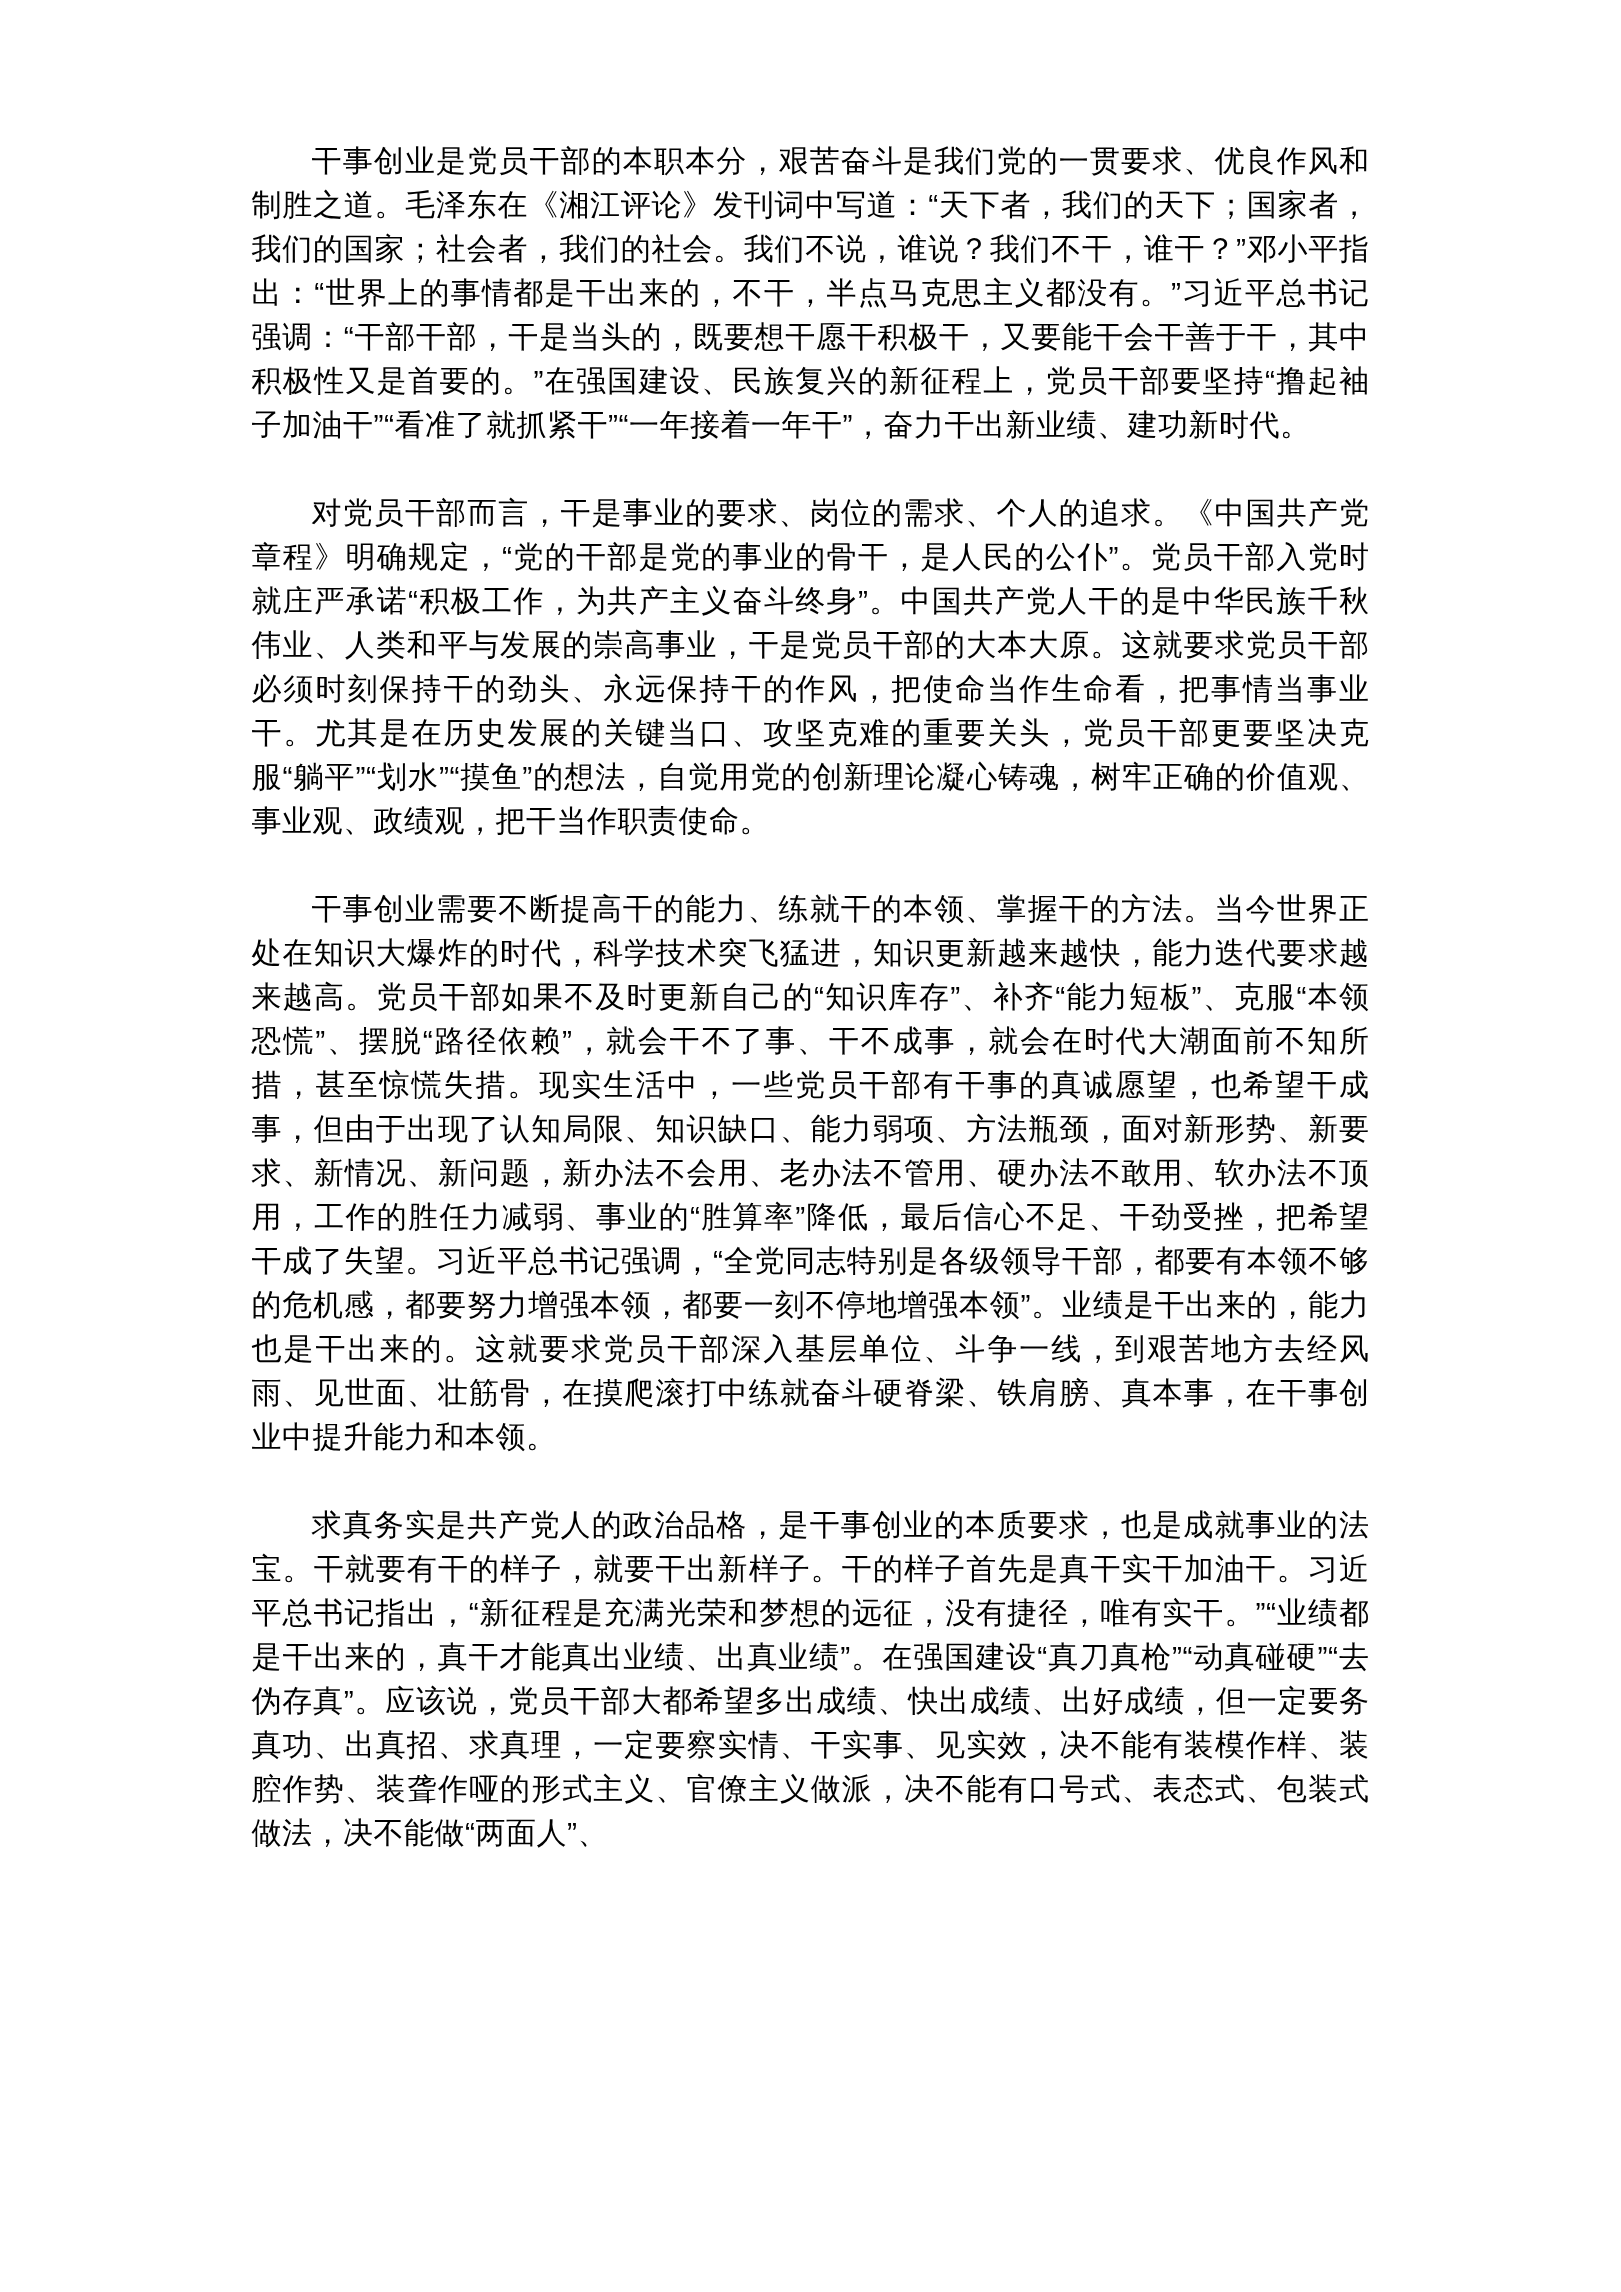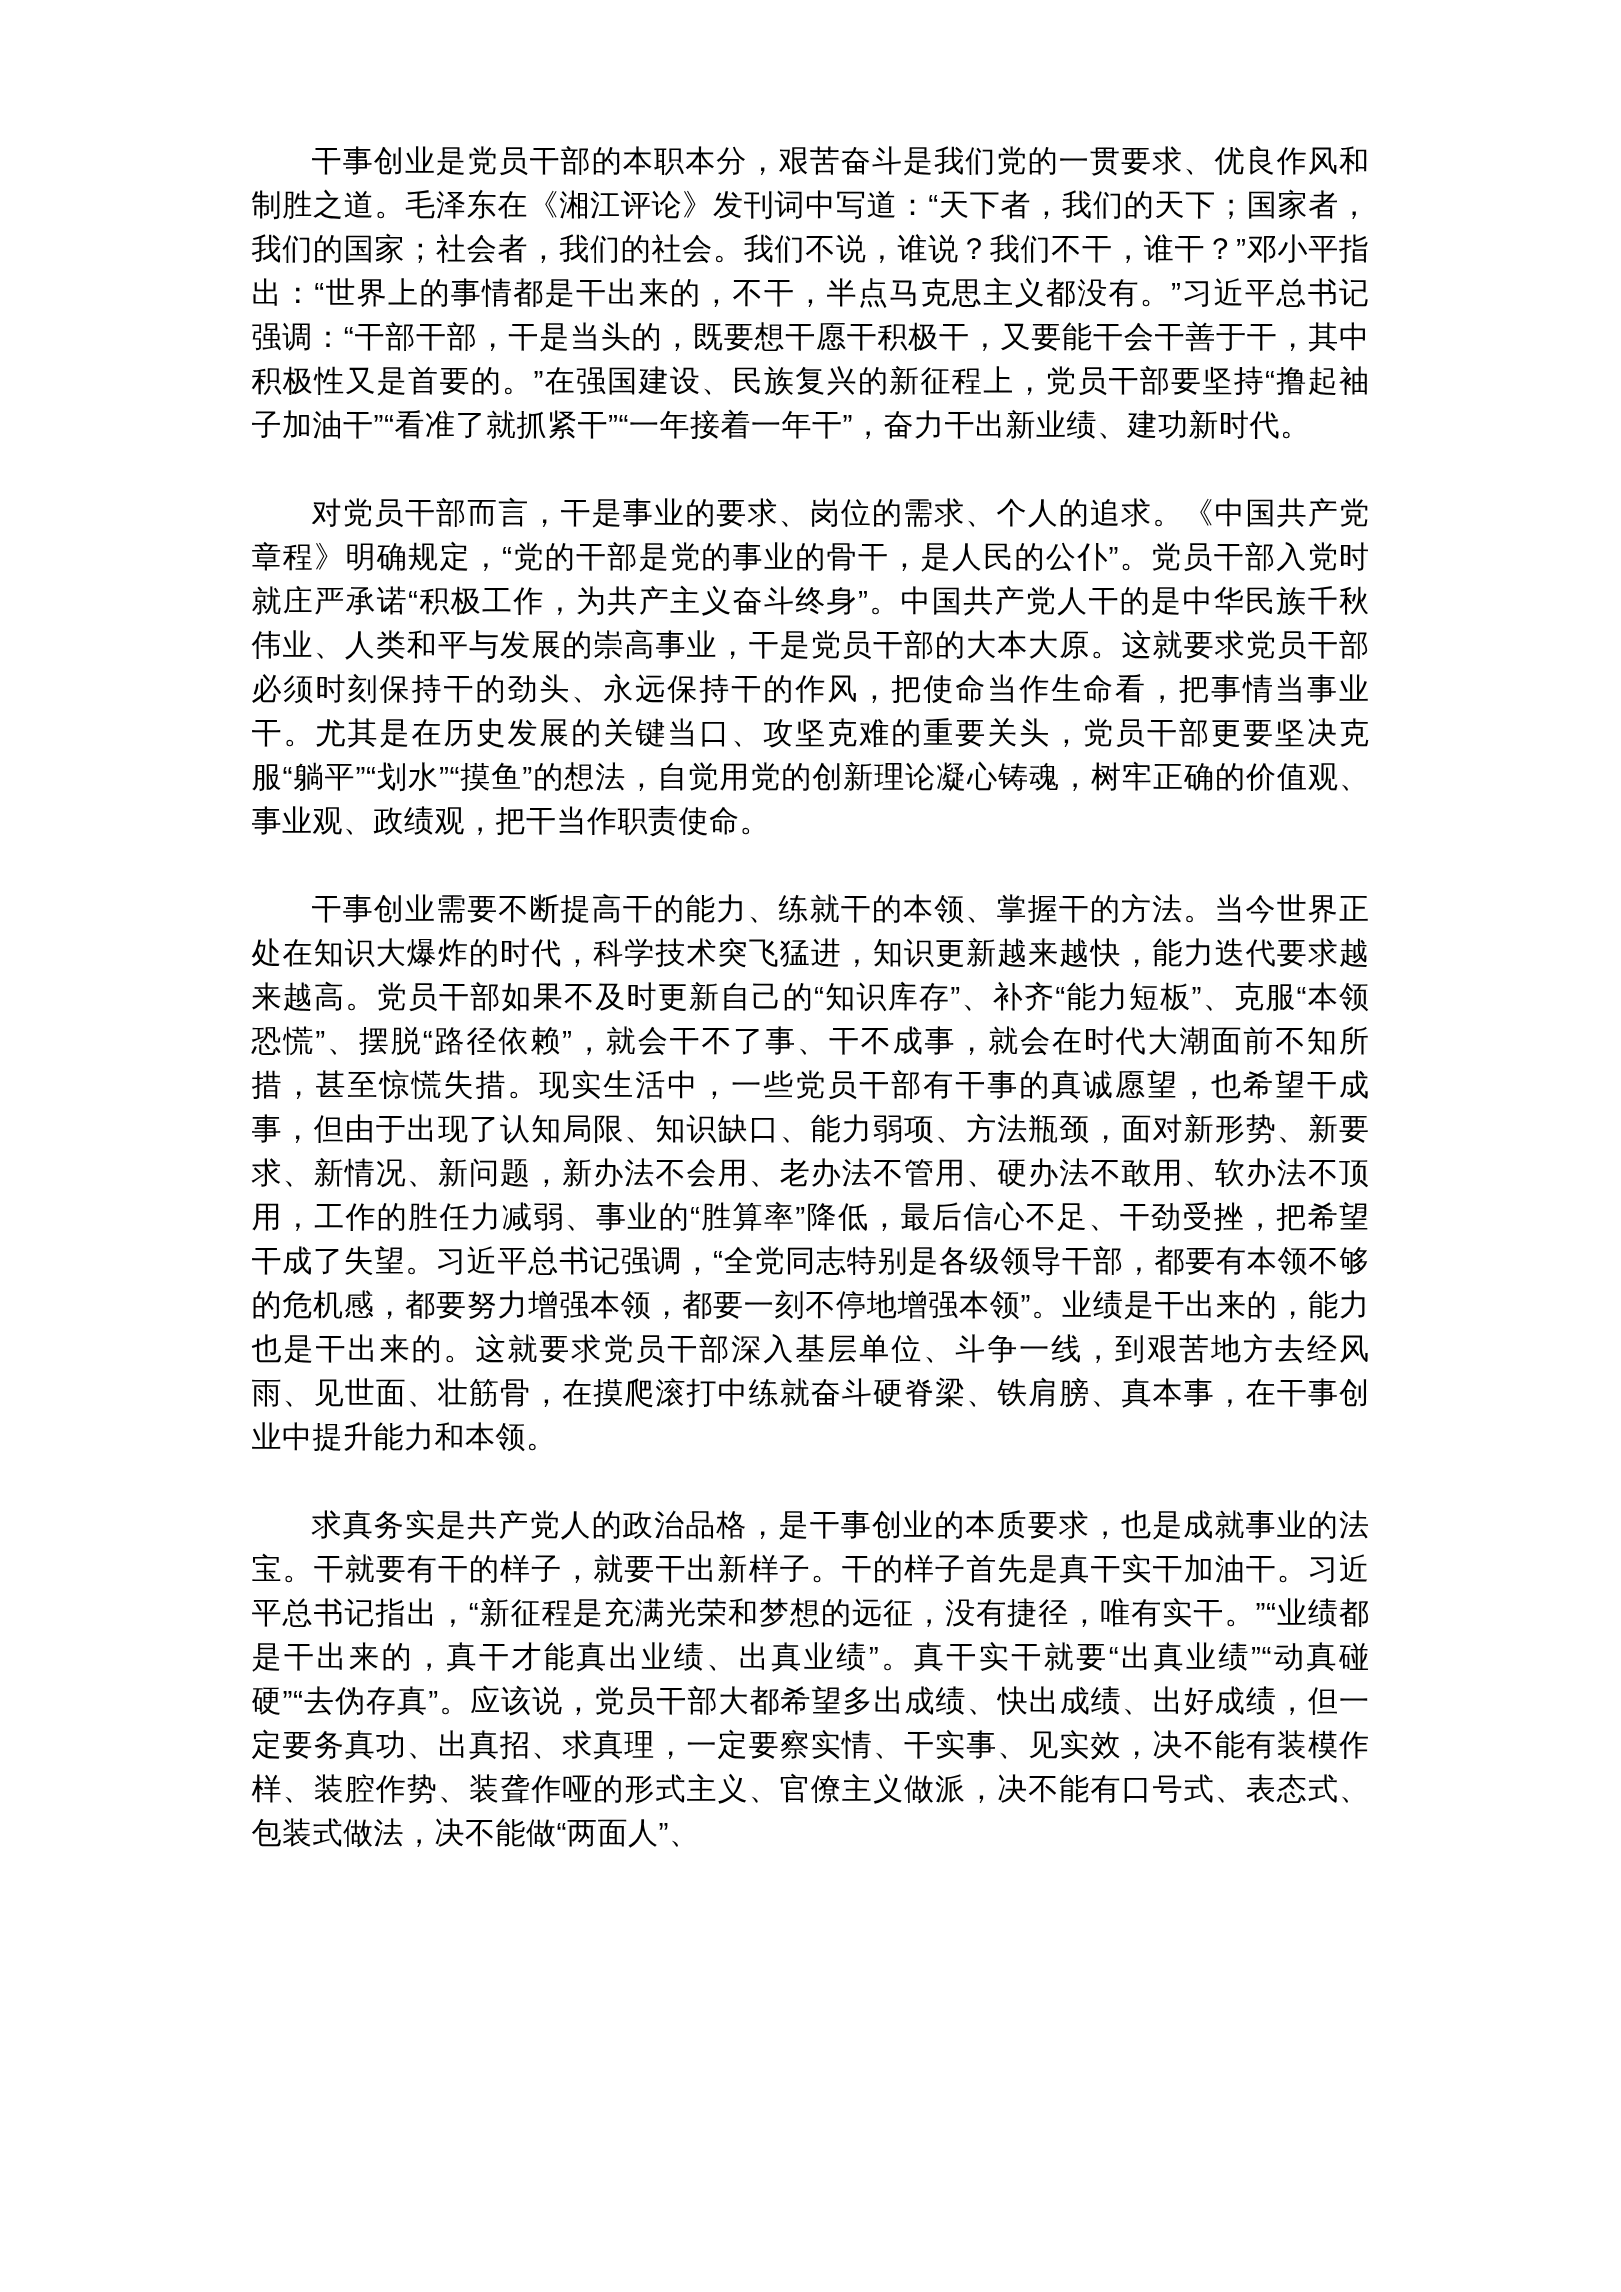--- a/index.html
+++ b/index.html
@@ -30,15 +30,15 @@
       word-break: break-all;
     }
   </style>
 </head>
 <body>
 
 <div class="page">
   <p class="para">干事创业是党员干部的本职本分，艰苦奋斗是我们党的一贯要求、优良作风和制胜之道。毛泽东在《湘江评论》发刊词中写道：“天下者，我们的天下；国家者，我们的国家；社会者，我们的社会。我们不说，谁说？我们不干，谁干？”邓小平指出：“世界上的事情都是干出来的，不干，半点马克思主义都没有。”习近平总书记强调：“干部干部，干是当头的，既要想干愿干积极干，又要能干会干善于干，其中积极性又是首要的。”在强国建设、民族复兴的新征程上，党员干部要坚持“撸起袖子加油干”“看准了就抓紧干”“一年接着一年干”，奋力干出新业绩、建功新时代。</p>
   <p class="para">对党员干部而言，干是事业的要求、岗位的需求、个人的追求。《中国共产党章程》明确规定，“党的干部是党的事业的骨干，是人民的公仆”。党员干部入党时就庄严承诺“积极工作，为共产主义奋斗终身”。中国共产党人干的是中华民族千秋伟业、人类和平与发展的崇高事业，干是党员干部的大本大原。这就要求党员干部必须时刻保持干的劲头、永远保持干的作风，把使命当作生命看，把事情当事业干。尤其是在历史发展的关键当口、攻坚克难的重要关头，党员干部更要坚决克服“躺平”“划水”“摸鱼”的想法，自觉用党的创新理论凝心铸魂，树牢正确的价值观、事业观、政绩观，把干当作职责使命。</p>
   <p class="para">干事创业需要不断提高干的能力、练就干的本领、掌握干的方法。当今世界正处在知识大爆炸的时代，科学技术突飞猛进，知识更新越来越快，能力迭代要求越来越高。党员干部如果不及时更新自己的“知识库存”、补齐“能力短板”、克服“本领恐慌”、摆脱“路径依赖”，就会干不了事、干不成事，就会在时代大潮面前不知所措，甚至惊慌失措。现实生活中，一些党员干部有干事的真诚愿望，也希望干成事，但由于出现了认知局限、知识缺口、能力弱项、方法瓶颈，面对新形势、新要求、新情况、新问题，新办法不会用、老办法不管用、硬办法不敢用、软办法不顶用，工作的胜任力减弱、事业的“胜算率”降低，最后信心不足、干劲受挫，把希望干成了失望。习近平总书记强调，“全党同志特别是各级领导干部，都要有本领不够的危机感，都要努力增强本领，都要一刻不停地增强本领”。业绩是干出来的，能力也是干出来的。这就要求党员干部深入基层单位、斗争一线，到艰苦地方去经风雨、见世面、壮筋骨，在摸爬滚打中练就奋斗硬脊梁、铁肩膀、真本事，在干事创业中提升能力和本领。</p>
-  <p class="para">求真务实是共产党人的政治品格，是干事创业的本质要求，也是成就事业的法宝。干就要有干的样子，就要干出新样子。干的样子首先是真干实干加油干。习近平总书记指出，“新征程是充满光荣和梦想的远征，没有捷径，唯有实干。”“业绩都是干出来的，真干才能真出业绩、出真业绩”。真干实干就要“出真业绩”“动真碰硬”“去伪存真”。应该说，党员干部大都希望多出成绩、快出成绩、出好成绩，但一定要务真功、出真招、求真理，一定要察实情、干实事、见实效，决不能有装模作样、装腔作势、装聋作哑的形式主义、官僚主义做派，决不能有口号式、表态式、包装式做法，决不能做“两面人”、</p>
+  <p class="para">求真务实是共产党人的政治品格，是干事创业的本质要求，也是成就事业的法宝。干就要有干的样子，就要干出新样子。干的样子首先是真干实干加油干。习近平总书记指出，“新征程是充满光荣和梦想的远征，没有捷径，唯有实干。”“业绩都是干出来的，真干才能真出业绩、出真业绩”。在强国建设“真刀真枪”“动真碰硬”“去伪存真”。应该说，党员干部大都希望多出成绩、快出成绩、出好成绩，但一定要务真功、出真招、求真理，一定要察实情、干实事、见实效，决不能有装模作样、装腔作势、装聋作哑的形式主义、官僚主义做派，决不能有口号式、表态式、包装式做法，决不能做“两面人”、</p>
 </div>
 
 
 </body></html>

